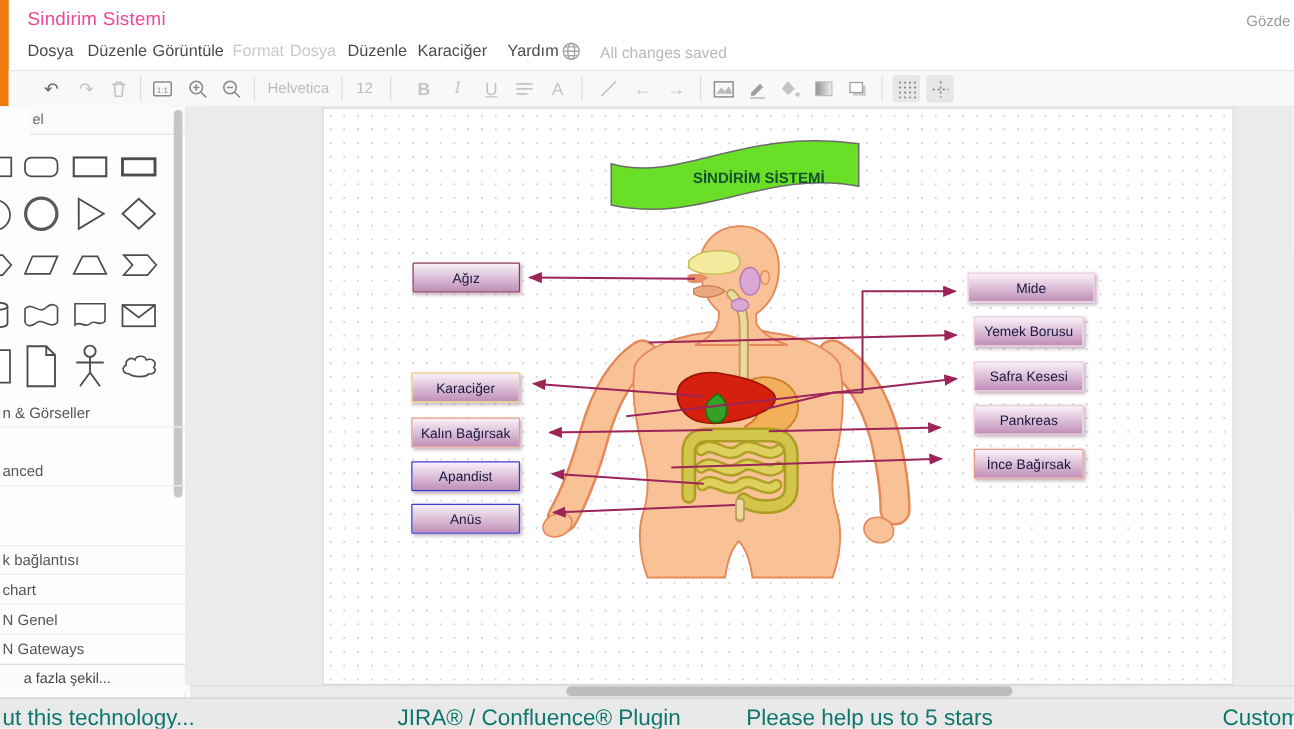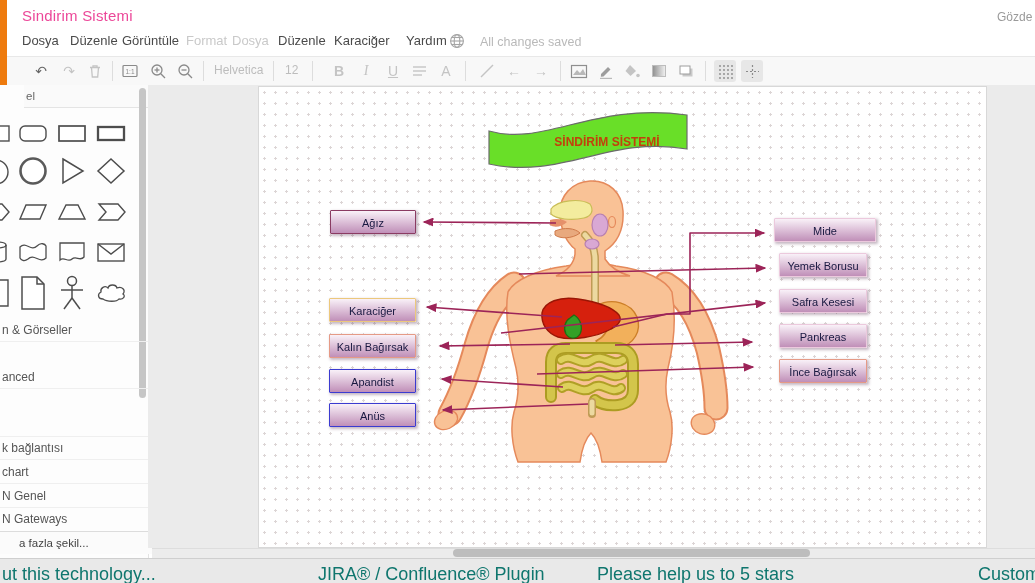--- a/index.html
+++ b/index.html
@@ -42,21 +42,21 @@
   #page{left:258px;top:86px;width:729px;height:462px;background:#ffffff;border:1px solid #d8d8d8;box-sizing:border-box;background-image:radial-gradient(circle,#dcd5d5 1px,transparent 1.2px);background-size:11px 11px;}
   #diagram-svg{left:258px;top:85px;}
 
   
   .dlabel{position:absolute;height:24px;line-height:24px;text-align:center;font-size:11px;color:#181840;background:linear-gradient(#f9f1f8,#c08fb8);border:1.5px solid;border-radius:1px;box-shadow:1.5px 1.5px 3px rgba(90,50,80,.35);box-sizing:border-box;cursor:pointer;}
   .b-maroon{border-color:#8a3b62;}
   .b-yellow{border-color:#ecc87c;}
   .b-salmon{border-color:#e59a86;}
   .b-blue{border-color:#3b3bd0;}
   .b-pink{border-color:#ecc9dd;}
-  #banner-text{left:489px;top:129px;width:236px;height:26px;line-height:26px;text-align:center;font-size:12px;font-weight:bold;color:#c2410c;}
+  #banner-text{left:489px;top:129px;width:236px;height:26px;line-height:26px;text-align:center;font-size:12px;font-weight:bold;color:#14532d;}
 
   
   #hscroll-track{left:152px;top:548px;width:883px;height:10px;background:#ececec;border-top:1px solid #ddd;box-sizing:border-box;}
   #hscroll-thumb{left:453px;top:549px;width:357px;height:8px;background:#bdbdbd;border-radius:4px;}
   #footer{left:0;top:558px;width:1035px;height:25px;background:#e9e9e9;border-top:1px solid #cfcfcf;box-sizing:border-box;}
   .flink{position:absolute;top:5px;font-size:18px;color:#0f766e;white-space:nowrap;cursor:pointer;}
 </style>
 </head>
 <body>
 

